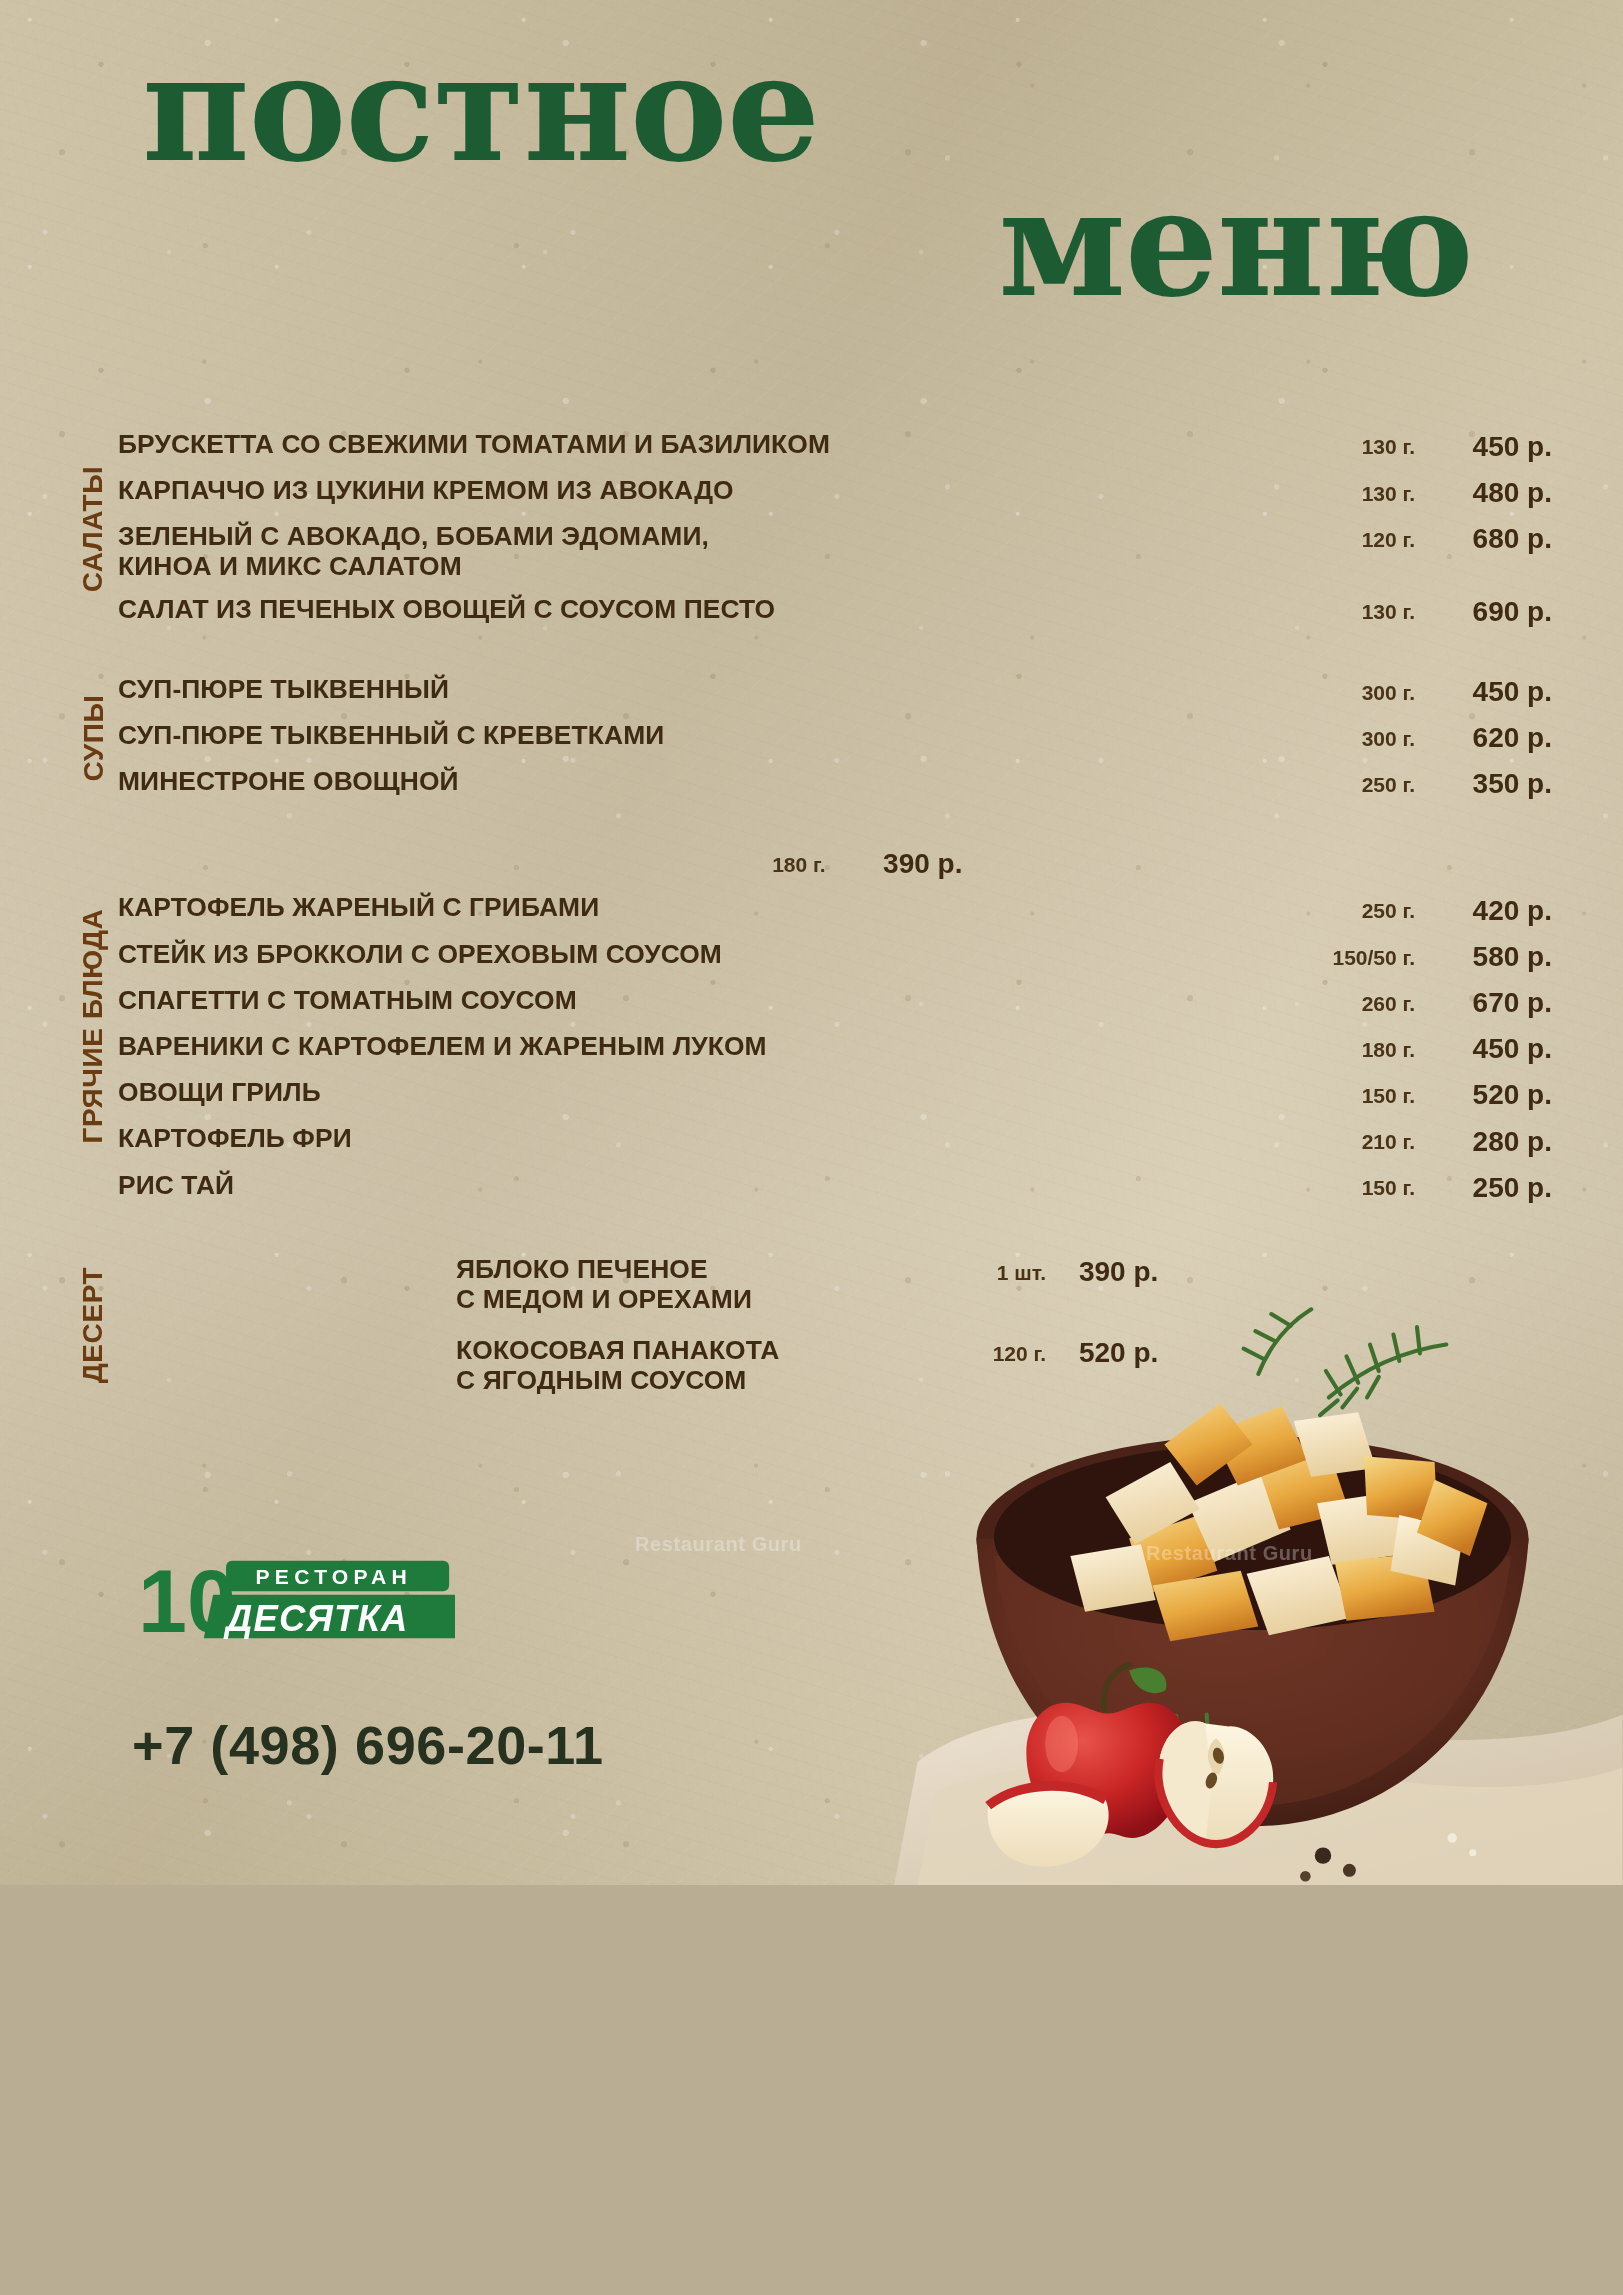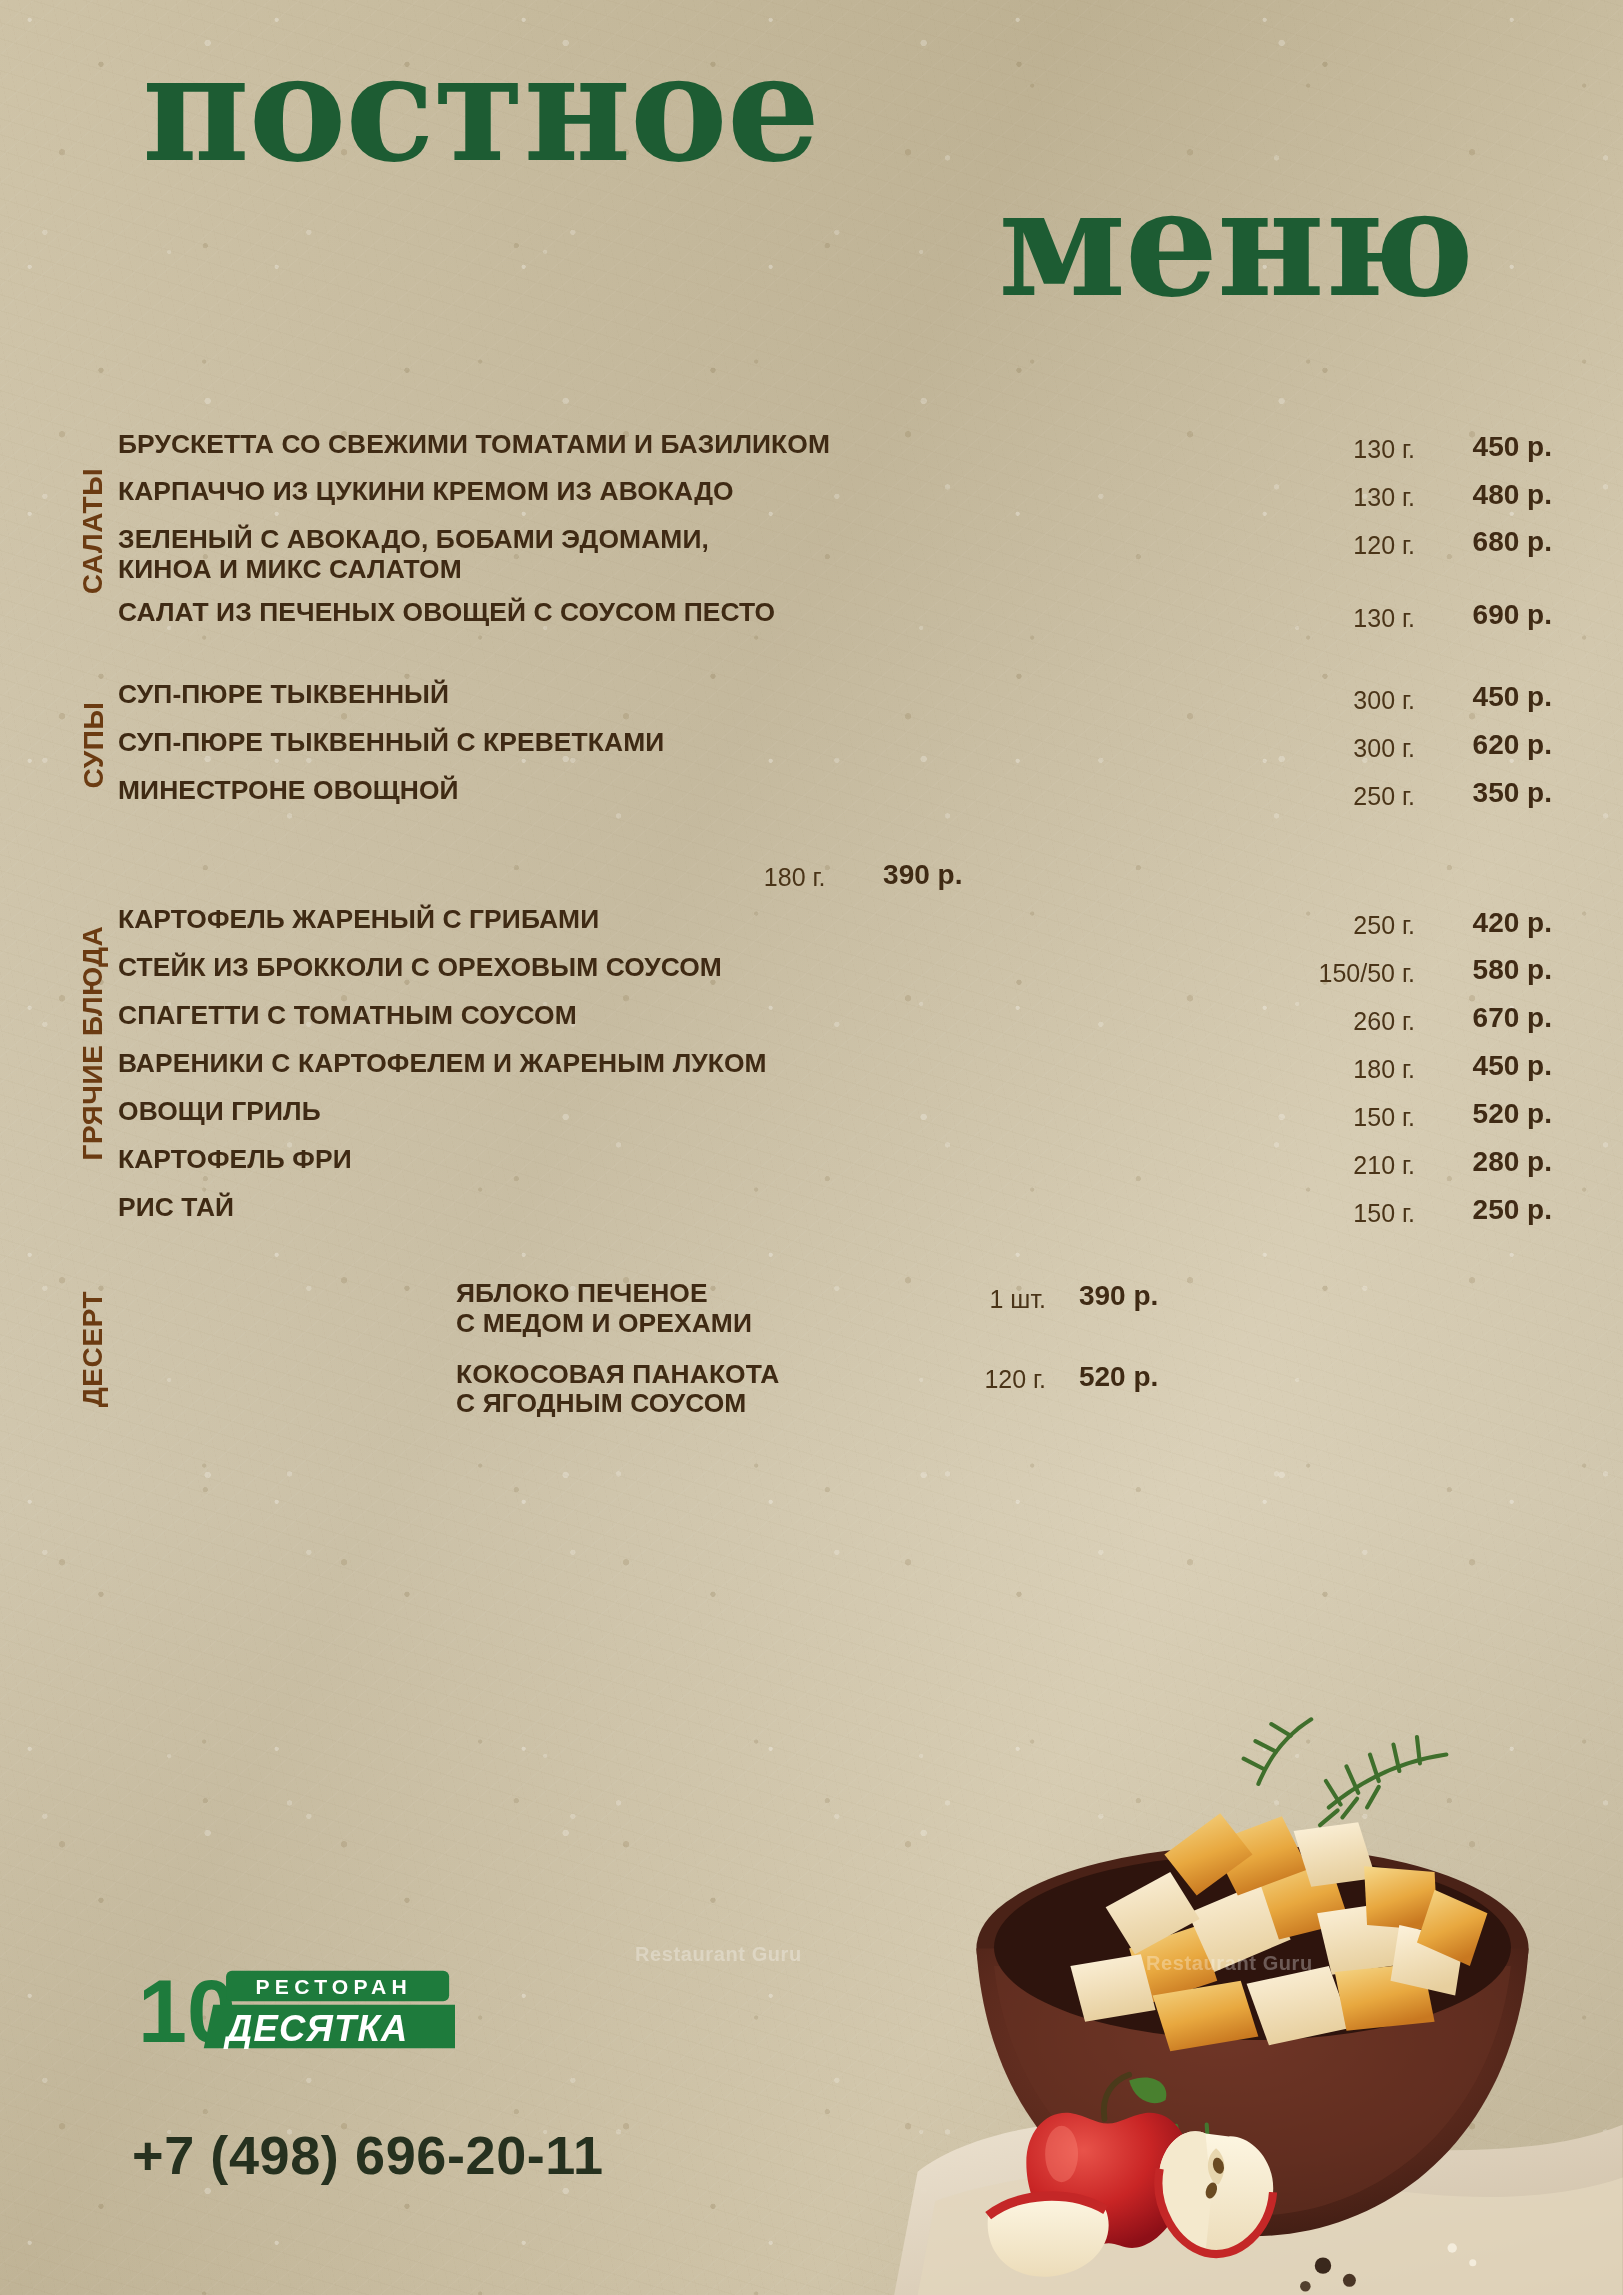--- a/index.html
+++ b/index.html
@@ -6,21 +6,21 @@
     margin: 0;
     padding: 0;
     background: #b9ae93;
   }
   body {
     font-family: "Liberation Sans", sans-serif;
   }
   .page {
     position: relative;
     width: 1623px;
-    height: 2295px;
+    height: 1885px;
     overflow: hidden;
     background-color: #cfc3a6;
     background-image:
       radial-gradient(circle at 12% 8%, rgba(255,255,255,0.30) 0 1.8px, rgba(0,0,0,0) 2.4px),
       radial-gradient(circle at 33% 21%, rgba(120,100,60,0.22) 0 2.4px, rgba(0,0,0,0) 2.9px),
       radial-gradient(circle at 58% 12%, rgba(255,255,255,0.25) 0 2.9px, rgba(0,0,0,0) 3.5px),
       radial-gradient(circle at 74% 31%, rgba(120,100,60,0.18) 0 1.8px, rgba(0,0,0,0) 2.4px),
       radial-gradient(circle at 88% 48%, rgba(255,255,255,0.22) 0 2.4px, rgba(0,0,0,0) 2.9px),
       radial-gradient(circle at 22% 54%, rgba(130,108,66,0.20) 0 2.9px, rgba(0,0,0,0) 3.5px),
       radial-gradient(circle at 45% 67%, rgba(255,255,255,0.20) 0 1.8px, rgba(0,0,0,0) 2.4px),
@@ -115,22 +115,22 @@
     font-weight: 700;
     color: #3f2a14;
     line-height: 1.13;
     letter-spacing: 0.1px;
     text-transform: uppercase;
     padding-right: 14px;
   }
   .weight {
     flex: 0 0 118px;
     text-align: right;
-    font-size: 25px;
-    font-weight: 400;
+    font-size: 21px;
+    font-weight: 700;
     color: #4a3418;
     padding-top: 5.9px;
     padding-right: 25px;
     white-space: nowrap;
   }
   .price {
     flex: 0 0 112px;
     text-align: right;
     font-size: 28px;
     font-weight: 700;

